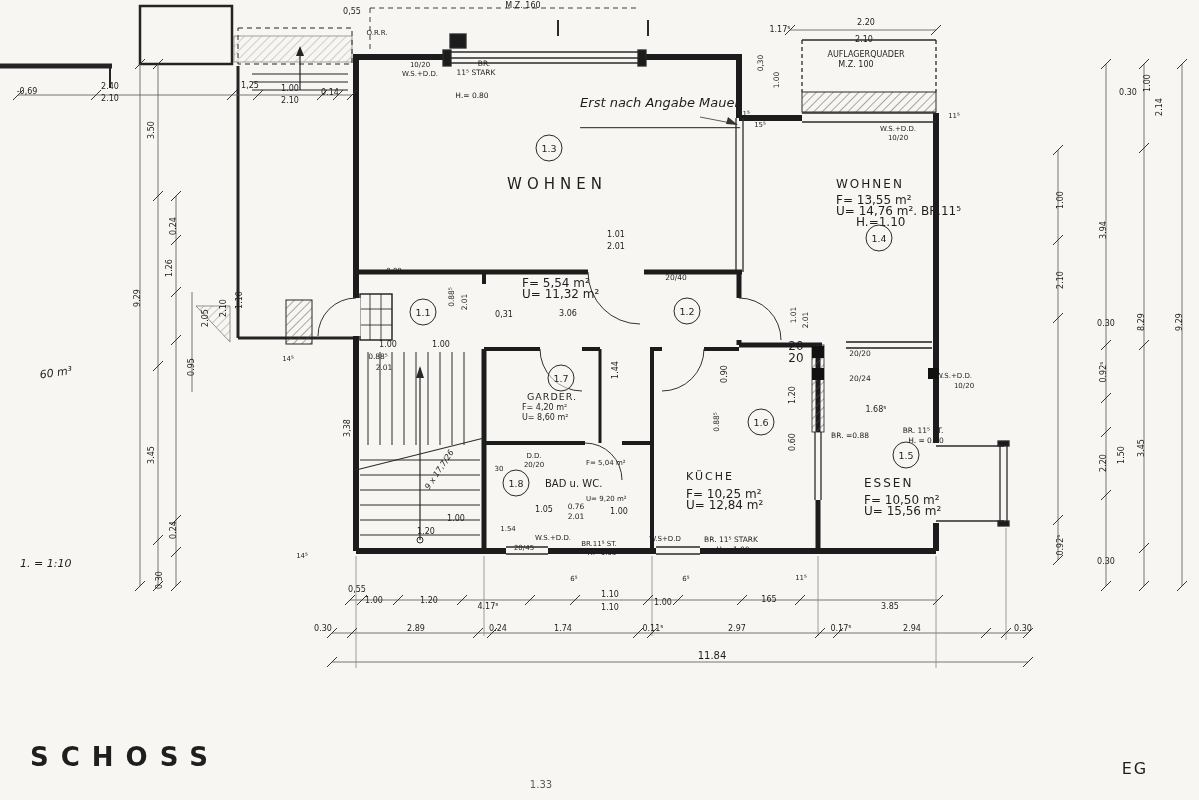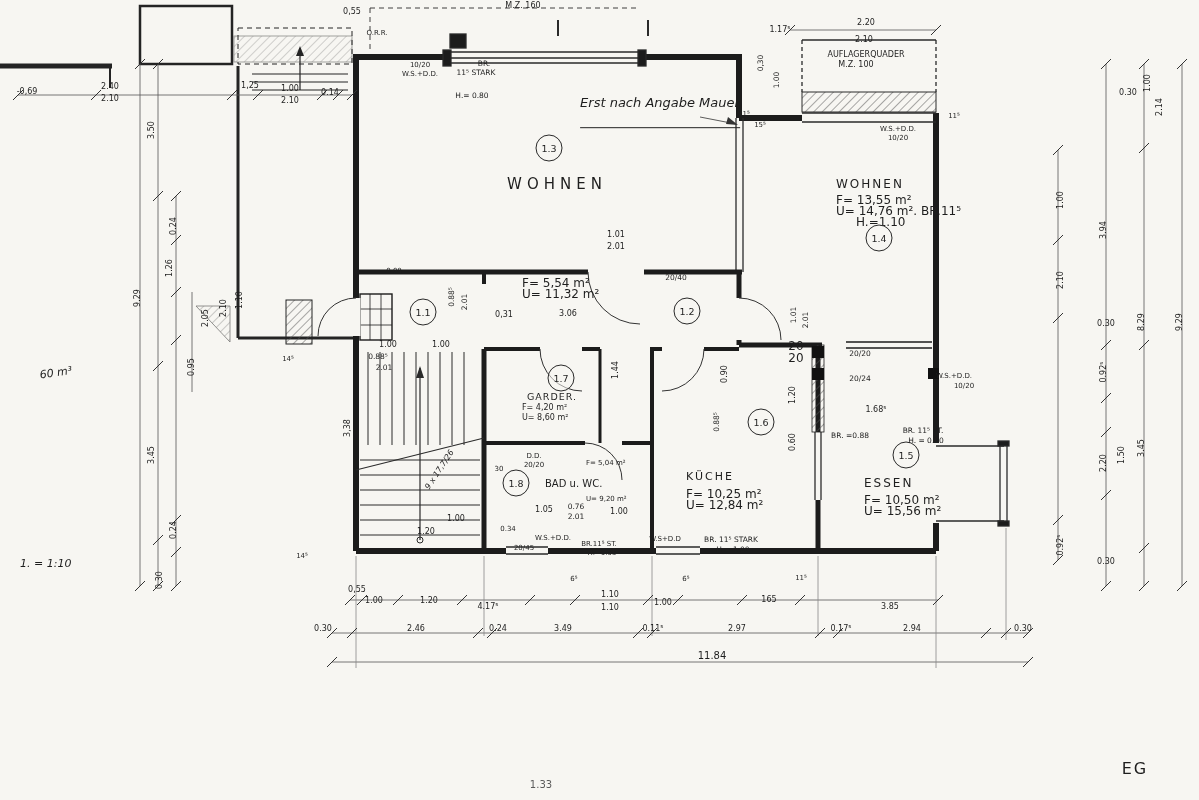--- a/index.html
+++ b/index.html
@@ -312,21 +312,21 @@
 <span class="lbl fs75" style="left:860px;top:379px">20/24</span>
 <span class="lbl fs75" style="left:676px;top:278px">20/40</span>
 <span class="lbl fs7" style="left:954px;top:377px">W.S.+D.D.</span>
 <span class="lbl fs7" style="left:964px;top:387px">10/20</span>
 <span class="lbl fs75" style="left:850px;top:436px">BR. =0.88</span>
 <span class="lbl fs75" style="left:923px;top:431px">BR. 11⁵ ST.</span>
 <span class="lbl fs75" style="left:926px;top:441px">H. = 0.60</span>
 <span class="lbl fs7" style="left:534px;top:457px">D.D.</span>
 <span class="lbl fs7" style="left:534px;top:466px">20/20</span>
 <span class="lbl fs7" style="left:499px;top:470px">30</span>
-<span class="lbl fs7" style="left:508px;top:530px">0.34</span>
+<span class="lbl fs7" style="left:508px;top:530px">1.54</span>
 <span class="lbl fs7" style="left:524px;top:549px">20/45</span>
 <span class="lbl fs7" style="left:553px;top:539px">W.S.+D.D.</span>
 <span class="lbl fs7" style="left:599px;top:545px">BR.11⁵ ST.</span>
 <span class="lbl fs7" style="left:602px;top:554px">H.=1.55</span>
 <span class="lbl fs7" style="left:665px;top:540px">W.S+D.D</span>
 <span class="lbl fs75" style="left:731px;top:540px">BR. 11⁵ STARK</span>
 <span class="lbl fs75" style="left:733px;top:550px">H.= 1.00</span>
 <span class="lbl stairnote" style="left:440px;top:470px">9 x 17,7/26</span>
 <span class="lbl fs7" style="left:394px;top:272px">0.08</span>
 
@@ -416,29 +416,30 @@
 <span class="lbl fs8" style="left:610px;top:608px">1.10</span>
 <span class="lbl fs8" style="left:663px;top:603px">1.00</span>
 <span class="lbl fs8" style="left:769px;top:600px">165</span>
 <span class="lbl fs8" style="left:890px;top:607px">3.85</span>
 <span class="lbl fs7" style="left:574px;top:580px">6⁵</span>
 <span class="lbl fs7" style="left:686px;top:580px">6⁵</span>
 <span class="lbl fs7" style="left:801px;top:579px">11⁵</span>
 <span class="lbl fs7" style="left:302px;top:557px">14⁵</span>
 
 <span class="lbl fs8" style="left:323px;top:629px">0.30</span>
-<span class="lbl fs8" style="left:416px;top:629px">2.46</span>
+<span class="lbl fs8" style="left:416px;top:629px">2.89</span>
 <span class="lbl fs8" style="left:498px;top:629px">0.24</span>
-<span class="lbl fs8" style="left:563px;top:629px">3.49</span>
+<span class="lbl fs8" style="left:563px;top:629px">1.74</span>
 <span class="lbl fs8" style="left:653px;top:629px">0.11⁵</span>
 <span class="lbl fs8" style="left:737px;top:629px">2.97</span>
 <span class="lbl fs8" style="left:841px;top:629px">0.17⁵</span>
 <span class="lbl fs8" style="left:912px;top:629px">2.94</span>
 <span class="lbl fs8" style="left:1023px;top:629px">0.30</span>
 
 <span class="lbl fs10" style="left:712px;top:656px">11.84</span>
 
 <span class="lbl tilt hw fs11" style="left:56px;top:373px">60 m³</span>
 <span class="lbl hw fs11 lla" style="left:20px;top:558px">1. = 1:10</span>
+<span class="lbl title lla" style="left:30px;top:744px">SCHOSS</span>
 <span class="lbl fs10 faint" style="left:541px;top:785px">1.33</span>
 <span class="lbl eg" style="left:1135px;top:769px">EG</span>
 
 </div>
 
 </body></html>

